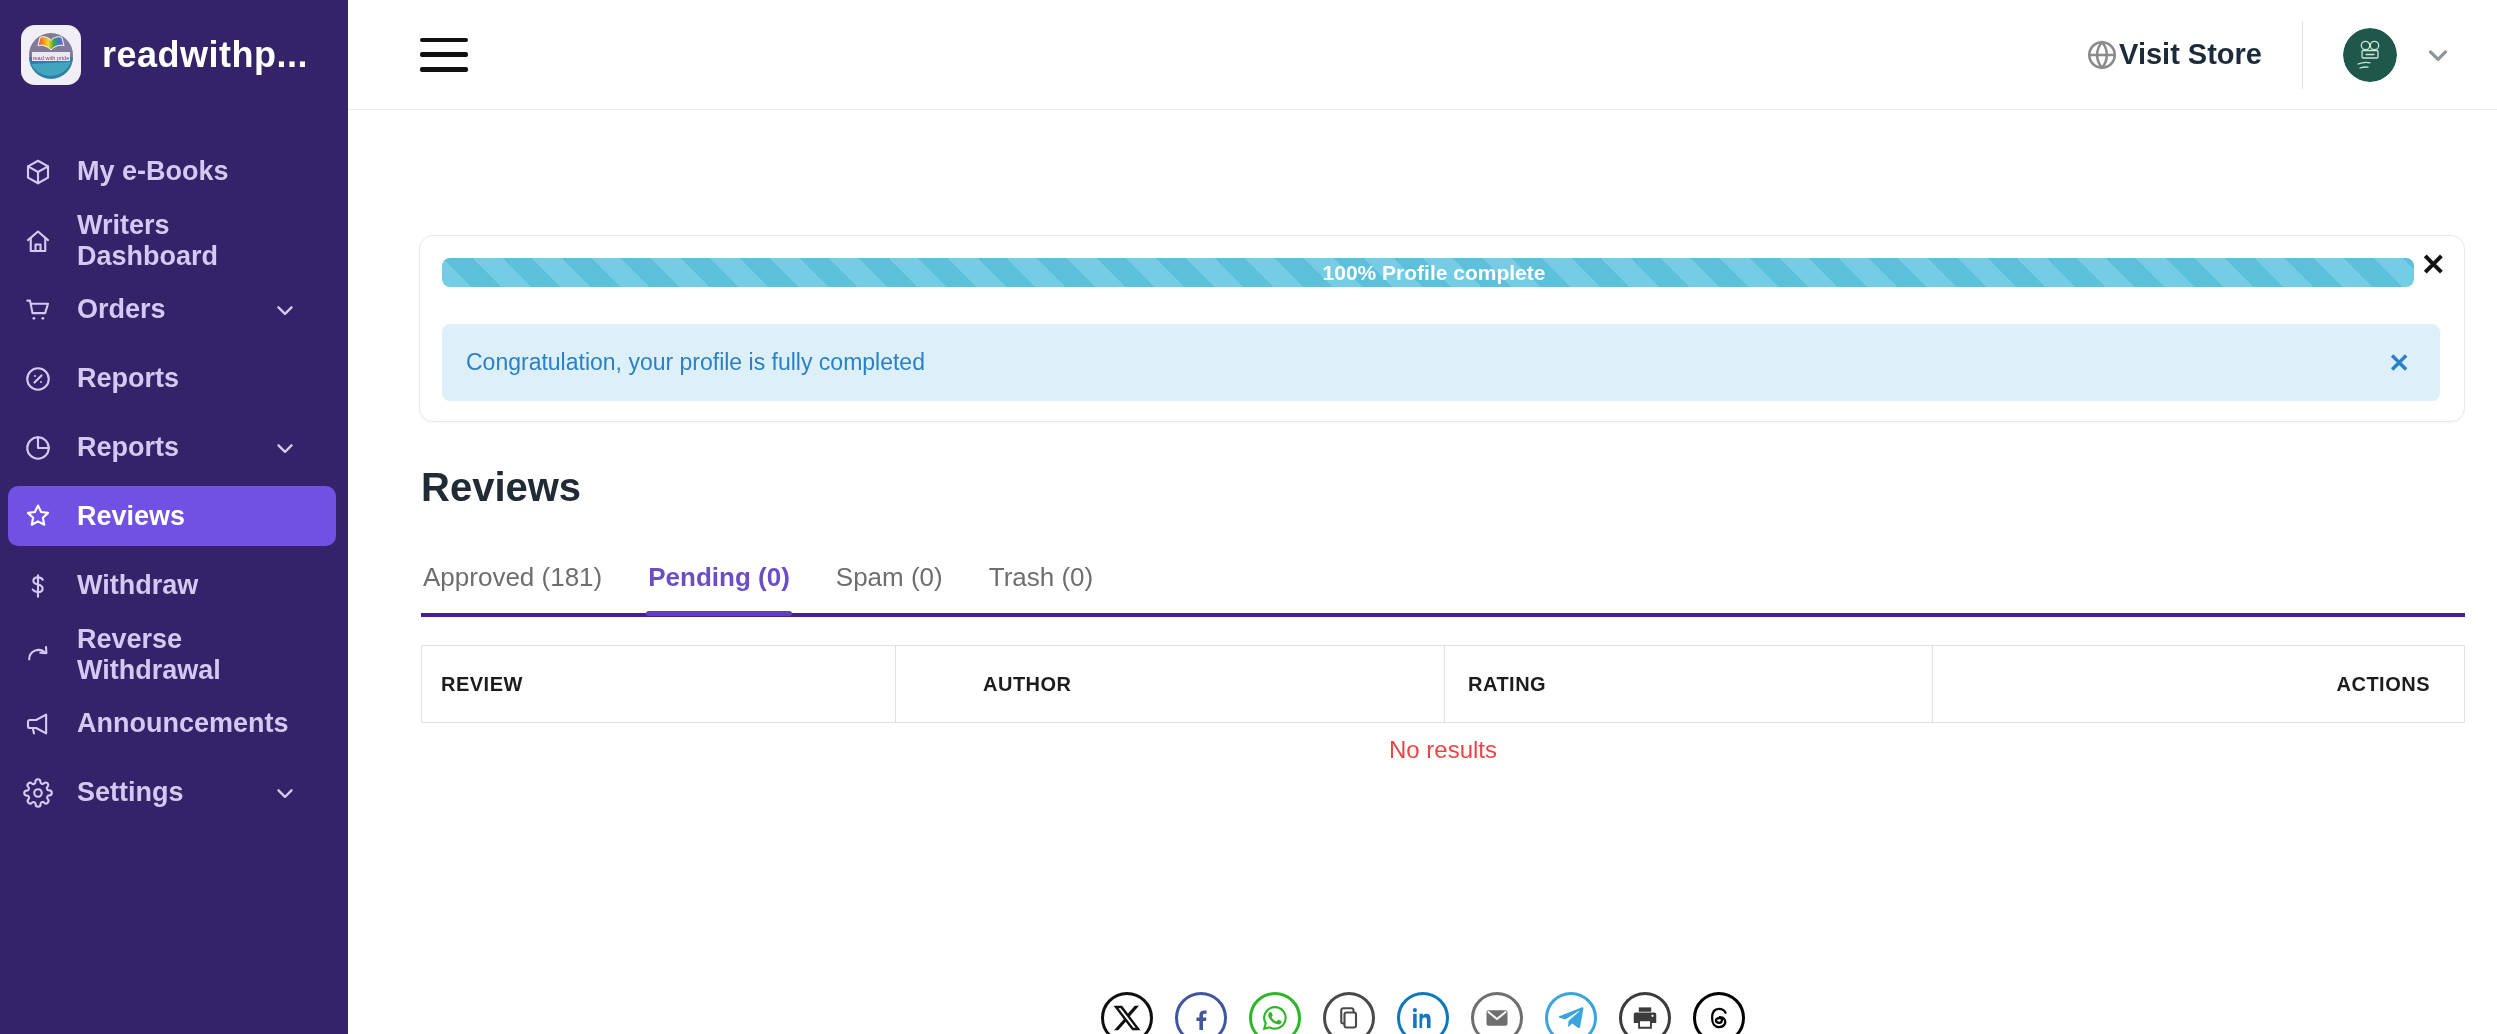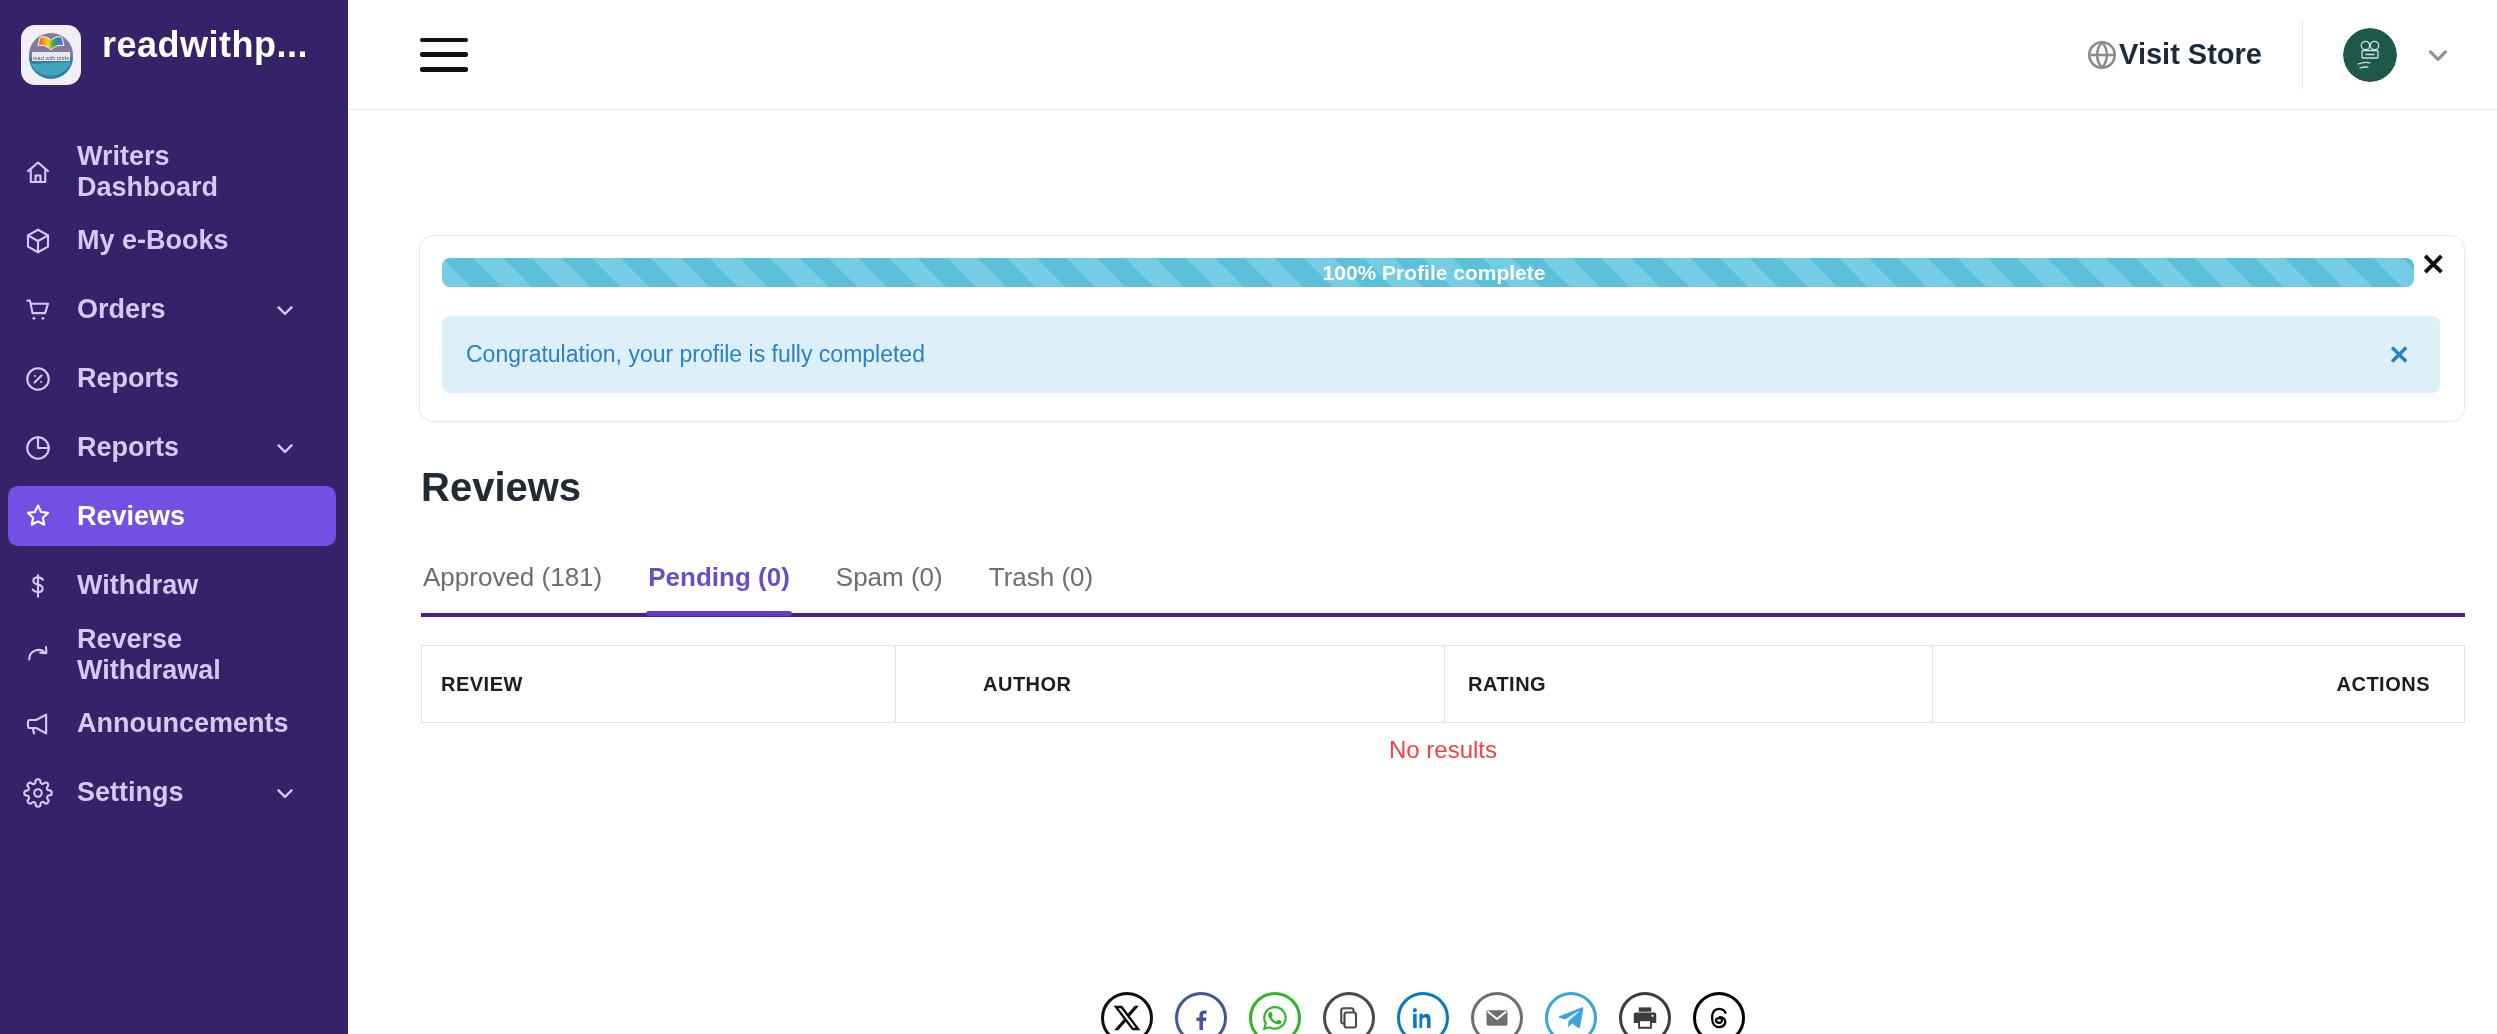--- a/index.html
+++ b/index.html
@@ -2,21 +2,21 @@
 <html><head>
 <meta charset="utf-8">
 <style>
   * { box-sizing: border-box; margin: 0; padding: 0; }
   html,body { width:2497px; height:1034px; background:#fff; overflow:hidden;
     font-family:"Liberation Sans", sans-serif; }
 
   
   .sidebar { position:absolute; left:0; top:0; width:348px; height:1034px;
     background:#342369; z-index:5; }
-  .logo-row { display:flex; gap:20px; padding:24px 16px 0 20px; }
+  .logo-row { display:flex; align-items:center; gap:20px; padding:24px 16px 0 20px; }
   .logo-badge { width:62px; height:62px; flex:0 0 62px; }
   .store-name { color:#fff; font-size:36px; font-weight:700; letter-spacing:.5px;
     white-space:nowrap; overflow:hidden; }
   .nav { position:absolute; top:137px; left:0; right:0; display:flex; flex-direction:column; }
   .nav-item { display:flex; align-items:center; height:69px; padding:0 50px 0 23px;
     color:#d3c9f2; font-size:27px; font-weight:600; cursor:pointer; }
   .nav-item .nicon { width:30px; height:30px; flex:0 0 30px; margin-right:24px; display:flex; }
   .nav-item .nicon svg { width:30px; height:30px; stroke:#d3c9f2; fill:none;
     stroke-width:1.7; stroke-linecap:round; stroke-linejoin:round; }
   .nav-item .nchev { margin-left:auto; display:flex; }
@@ -49,21 +49,21 @@
     background:#fff; border:1px solid #e9e9e9; border-radius:14px;
     box-shadow:0 1px 3px rgba(0,0,0,.04); }
   .progress-track { position:absolute; left:22px; top:22px; width:1972px; height:29px;
     border-radius:8px; overflow:hidden;
     background:repeating-linear-gradient(45deg,#74cde4 0 21px,#5bc0da 21px 42px); }
   .progress-fill { position:absolute; inset:0; display:flex; align-items:center;
     justify-content:center;padding-left:12px; }
   .progress-label { color:#fff; font-size:21px; font-weight:700; }
   .card-close { position:absolute; right:18px; top:14px; font-size:30px; font-weight:700;
     color:#111; cursor:pointer; line-height:1; }
-  .profile-alert { position:absolute; left:22px; right:24px; top:80px; height:77px;
+  .profile-alert { position:absolute; left:22px; right:24px; top:88px; height:77px;
     background:#ddf0fa; border-radius:8px; display:flex; align-items:center;
     padding:0 70px 0 24px; }
   .alert-text { color:#2a81c5; font-size:23px; }
   .alert-close { position:absolute; right:30px; top:50%; transform:translateY(-50%);
     color:#2a81c5; font-size:26px; font-weight:700; cursor:pointer; line-height:1; }
 
   .page-title { position:absolute; left:73px; top:355px; font-size:40px; font-weight:700;
     color:#212b36; }
 
   .tabs { position:absolute; left:73px; width:2044px; top:452px; display:flex; gap:42px;
@@ -117,36 +117,36 @@
         <path d="M31 26c-4-4.5-9.5-5.5-13-4.3l2.2-8.5c4.2-1.1 8.5.1 10.8 3.2 2.3-3.1 6.6-4.3 10.8-3.2l2.2 8.5c-3.5-1.2-9-.2-13 4.3z" fill="url(#rb)" stroke="#fff" stroke-width="1"></path>
         <text x="31" y="35.5" text-anchor="middle" font-size="5.6" fill="#5b4a8a" font-family="Liberation Sans, sans-serif">read with pride</text>
       </svg>
     </div>
     <div class="store-name">readwithp...</div>
   </div>
   <div class="nav" id="nav">
       <div class="nav-item">
         <span class="nicon">
           <svg viewBox="0 0 24 24">
+            <path d="M12 3 20 7.5v9L12 21 4 16.5v-9z"></path>
+            <path d="M4 7.5 12 12l8-4.5"></path>
+            <path d="M12 12v9"></path>
+          </svg>
+        </span>
+        <span class="nlabel">My e-Books</span>
+      </div>
+      <div class="nav-item">
+        <span class="nicon">
+          <svg viewBox="0 0 24 24">
             <path d="M4 11.3 12 4.4l8 6.9"></path>
             <path d="M6.2 9.6V20h11.6V9.6"></path>
             <path d="M10 20v-5.2h4V20"></path>
           </svg>
         </span>
         <span class="nlabel">Writers Dashboard</span>
-      </div>
-      <div class="nav-item">
-        <span class="nicon">
-          <svg viewBox="0 0 24 24">
-            <path d="M12 3 20 7.5v9L12 21 4 16.5v-9z"></path>
-            <path d="M4 7.5 12 12l8-4.5"></path>
-            <path d="M12 12v9"></path>
-          </svg>
-        </span>
-        <span class="nlabel">My e-Books</span>
       </div>
       <div class="nav-item">
         <span class="nicon">
           <svg viewBox="0 0 24 24">
             <path d="M3.5 4.5h2.1l2 10h10.1l2.3-7.5H6.4"></path>
             <circle cx="8.7" cy="18.6" r="1.1" fill="currentColor" stroke="none"></circle>
             <circle cx="15.9" cy="18.6" r="1.1" fill="currentColor" stroke="none"></circle>
           </svg>
         </span>
         <span class="nlabel">Orders</span>

